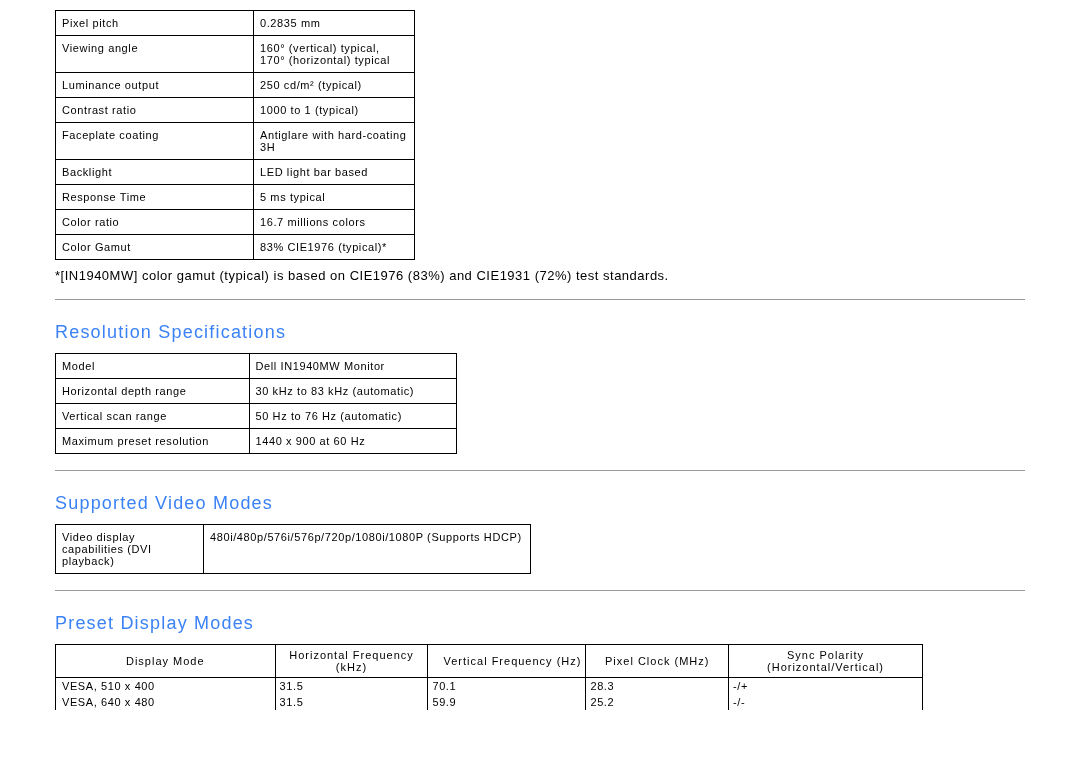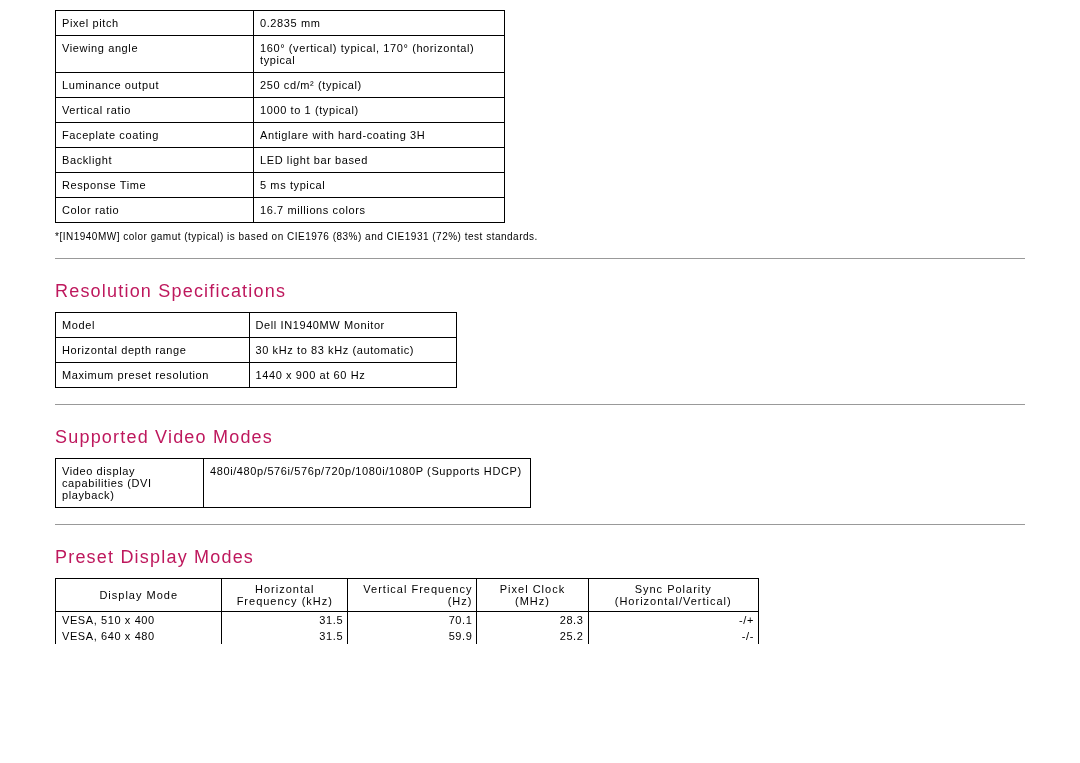--- a/index.html
+++ b/index.html
@@ -17,114 +17,122 @@
   }
   table.spec {
     border: 1px solid #000;
   }
   table.spec td {
     border: 1px solid #000;
     padding: 6px 6px;
     vertical-align: top;
   }
   h2 {
-    color: #be185d;
+    color: #3b82f6;
     font-weight: normal;
     font-size: 18px;
     letter-spacing: 1.2px;
     margin: 22px 0 10px 0;
   }
   hr {
     border: none;
     border-top: 1px solid #999;
     margin: 16px 0;
   }
   .footnote {
-    font-size: 10px;
+    font-size: 13px;
     letter-spacing: 0.5px;
     margin: 6px 0 10px 0;
   }
   table.preset {
-    width: 704px;
+    width: 868px;
   }
   table.preset th {
     border: 1px solid #000;
     padding: 4px 4px;
     font-weight: normal;
     letter-spacing: 1px;
     text-align: center;
     font-size: 11px;
   }
   table.preset td {
     border-left: 1px solid #000;
     border-right: 1px solid #000;
     padding: 2px 4px;
-    text-align: right;
+    text-align: left;
     font-size: 11px;
   }
   table.preset td:first-child {
     text-align: left;
     padding-left: 6px;
   }
 </style>
 </head>
 <body>
 
-<table class="spec" style="width:450px">
+<table class="spec" style="width:360px">
   <tbody id="flat-panel-body">
       <tr>
         <td style="width: 185px;">Pixel pitch</td>
         <td>0.2835 mm</td>
       </tr>
       <tr>
         <td style="width: 185px;">Viewing angle</td>
         <td>160° (vertical) typical, 170° (horizontal) typical</td>
       </tr>
       <tr>
         <td style="width: 185px;">Luminance output</td>
         <td>250 cd/m² (typical)</td>
       </tr>
       <tr>
-        <td style="width: 185px;">Vertical ratio</td>
+        <td style="width: 185px;">Contrast ratio</td>
         <td>1000 to 1 (typical)</td>
       </tr>
       <tr>
         <td style="width: 185px;">Faceplate coating</td>
         <td>Antiglare with hard-coating 3H</td>
       </tr>
       <tr>
         <td style="width: 185px;">Backlight</td>
         <td>LED light bar based</td>
       </tr>
       <tr>
         <td style="width: 185px;">Response Time</td>
         <td>5 ms typical</td>
       </tr>
       <tr>
         <td style="width: 185px;">Color ratio</td>
         <td>16.7 millions colors</td>
+      </tr>
+      <tr>
+        <td style="width: 185px;">Color Gamut</td>
+        <td>83% CIE1976 (typical)*</td>
       </tr>
     </tbody>
 </table>
 
 <div class="footnote">*[IN1940MW] color gamut (typical) is based on CIE1976 (83%) and CIE1931 (72%) test standards.</div>
 
 <hr>
 
 <h2>Resolution Specifications</h2>
 
 <table class="spec" style="width:402px">
   <tbody id="resolution-body">
       <tr>
         <td>Model</td>
         <td>Dell IN1940MW Monitor</td>
       </tr>
       <tr>
         <td>Horizontal depth range</td>
         <td>30 kHz to 83 kHz (automatic)</td>
+      </tr>
+      <tr>
+        <td>Vertical scan range</td>
+        <td>50 Hz to 76 Hz (automatic)</td>
       </tr>
       <tr>
         <td>Maximum preset resolution</td>
         <td>1440 x 900 at 60 Hz</td>
       </tr>
     </tbody>
 </table>
 
 <hr>
 

